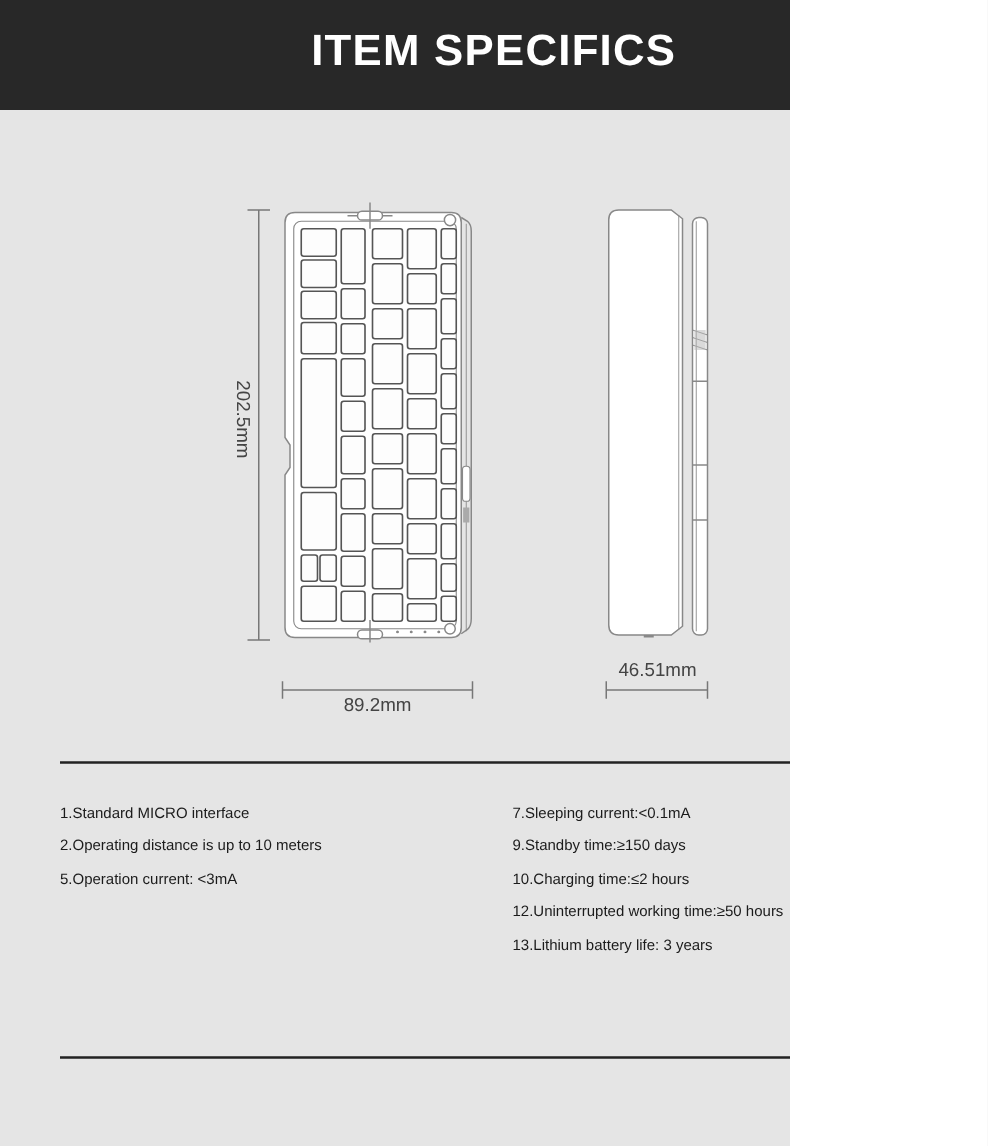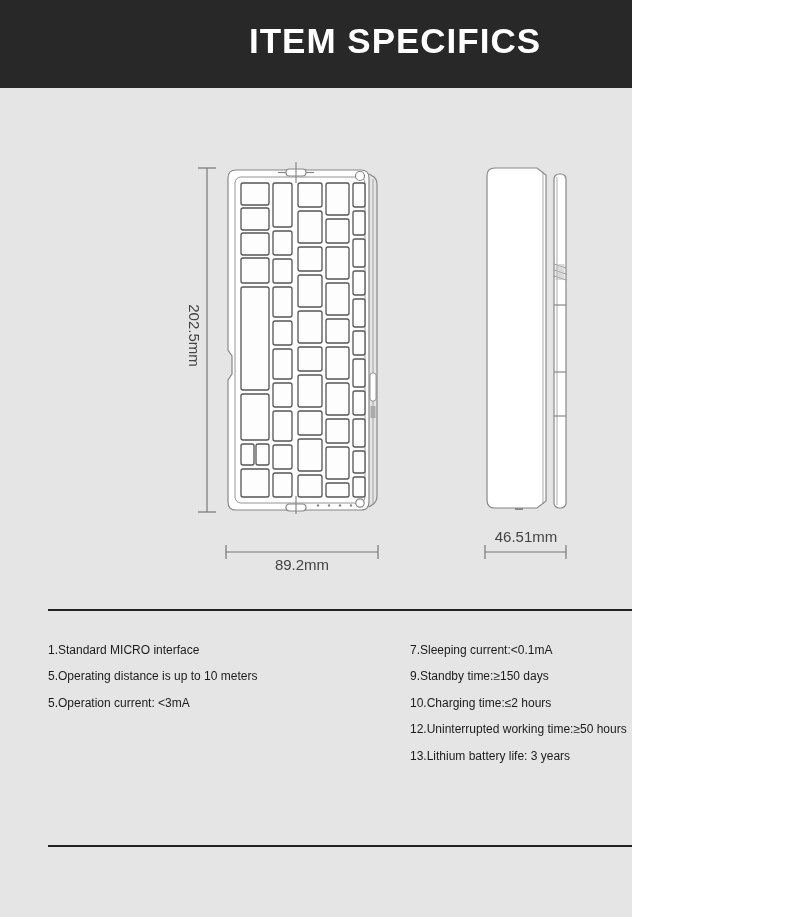--- a/index.html
+++ b/index.html
@@ -177,21 +177,21 @@
       <line x1="3" y1="2" x2="3" y2="16"></line>
       <line x1="84" y1="2" x2="84" y2="16"></line>
     </g>
   </svg>
 
   <div class="rule" style="top:609px;"></div>
   <div class="rule" style="top:845px;"></div>
 
   <div class="spec-col col-left">
       <div class="spec-line">1.Standard MICRO interface</div>
-      <div class="spec-line">5.Operating distance is up to 10 meters</div>
+      <div class="spec-line">2.Operating distance is up to 10 meters</div>
       <div class="spec-line">5.Operation current:  &lt;3mA</div>
     </div>
   <div class="spec-col col-right">
       <div class="spec-line">7.Sleeping current:&lt;0.1mA</div>
       <div class="spec-line">9.Standby time:≥150 days</div>
       <div class="spec-line">10.Charging time:≤2 hours</div>
       <div class="spec-line">12.Uninterrupted working time:≥50 hours</div>
       <div class="spec-line">13.Lithium battery life: 3 years</div>
     </div>
 

